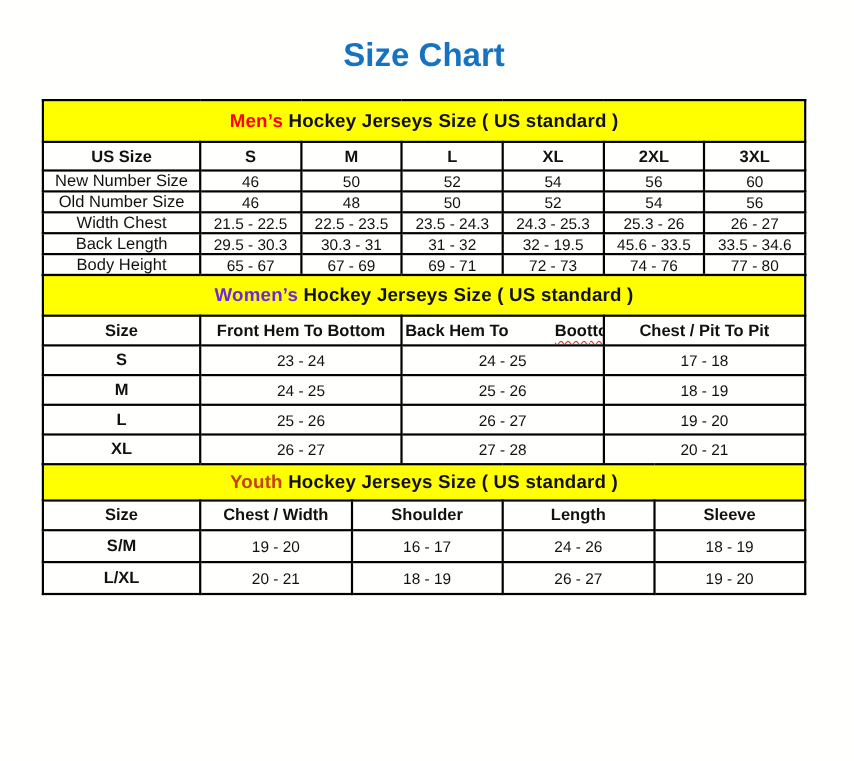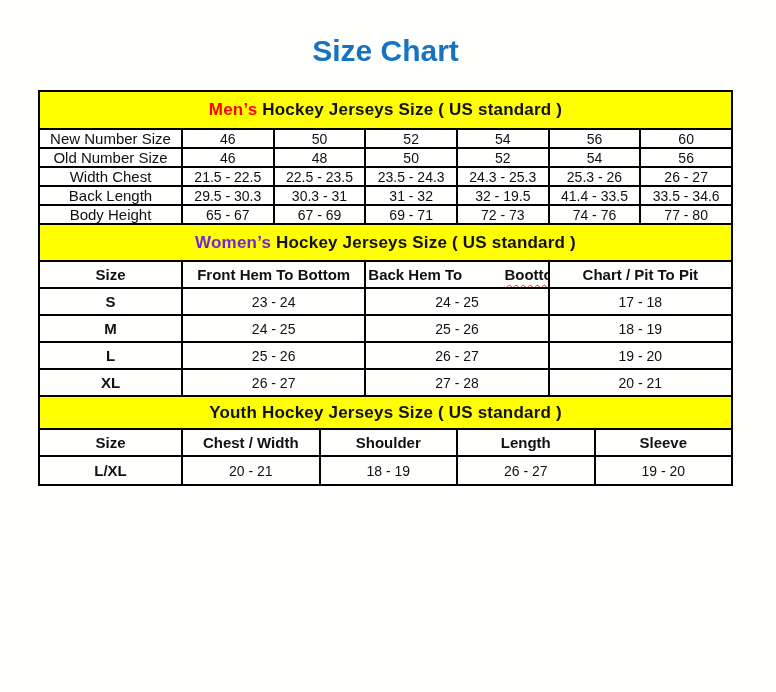--- a/index.html
+++ b/index.html
@@ -90,20 +90,29 @@
           <col>
           <col>
           <col>
           <col>
           <col>
         </colgroup>
         <tbody>
           <tr class="band-row">
             <td colspan="7" class="band" style="background: rgb(255, 255, 0);"><span style="color: rgb(255, 0, 0);">Men’s</span><span> Hockey Jerseys Size ( US standard )</span></td>
           </tr>
+          <tr class="hdr-row">
+            <th class="col-h">US Size</th>
+            <th class="col-h">S</th>
+            <th class="col-h">M</th>
+            <th class="col-h">L</th>
+            <th class="col-h">XL</th>
+            <th class="col-h">2XL</th>
+            <th class="col-h">3XL</th>
+          </tr>
           <tr class="data-row">
             <td class="row-label">New Number Size</td>
             <td class="val">46</td>
             <td class="val">50</td>
             <td class="val">52</td>
             <td class="val">54</td>
             <td class="val">56</td>
             <td class="val">60</td>
           </tr>
           <tr class="data-row">
@@ -123,21 +132,21 @@
             <td class="val">24.3 - 25.3</td>
             <td class="val">25.3 - 26</td>
             <td class="val">26 - 27</td>
           </tr>
           <tr class="data-row">
             <td class="row-label">Back Length</td>
             <td class="val">29.5 - 30.3</td>
             <td class="val">30.3 - 31</td>
             <td class="val">31 - 32</td>
             <td class="val">32 - 19.5</td>
-            <td class="val">41.4 - 33.5</td>
+            <td class="val">45.6 - 33.5</td>
             <td class="val">33.5 - 34.6</td>
           </tr>
           <tr class="data-row">
             <td class="row-label">Body Height</td>
             <td class="val">65 - 67</td>
             <td class="val">67 - 69</td>
             <td class="val">69 - 71</td>
             <td class="val">72 - 73</td>
             <td class="val">74 - 76</td>
             <td class="val">77 - 80</td>
@@ -152,21 +161,21 @@
           <col>
         </colgroup>
         <tbody>
           <tr class="band-row">
             <td colspan="4" class="band" style="background: rgb(255, 255, 0);"><span style="color: #6d28d9;">Women’s</span><span> Hockey Jerseys Size ( US standard )</span></td>
           </tr>
           <tr class="hdr-row">
             <th class="col-h">Size</th>
             <th class="col-h">Front Hem To Bottom</th>
             <th class="col-h">Back Hem To <span class="misspelled" style="text-decoration-color: rgb(211, 58, 46); margin-left: 38px;">Boottom</span></th>
-            <th class="col-h">Chart / Pit To Pit</th>
+            <th class="col-h">Chest / Pit To Pit</th>
           </tr>
           <tr class="data-row">
             <td class="row-label">S</td>
             <td class="val">23 - 24</td>
             <td class="val">24 - 25</td>
             <td class="val">17 - 18</td>
           </tr>
           <tr class="data-row">
             <td class="row-label">M</td>
             <td class="val">24 - 25</td>
@@ -190,30 +199,37 @@
       <table class="size-table tbl-youth">
         <colgroup>
           <col class="first-col">
           <col>
           <col>
           <col>
           <col>
         </colgroup>
         <tbody>
           <tr class="band-row">
-            <td colspan="5" class="band" style="background: rgb(255, 255, 0);"><span style="color: #0f172a;">Youth</span><span> Hockey Jerseys Size ( US standard )</span></td>
+            <td colspan="5" class="band" style="background: rgb(255, 255, 0);"><span style="color: #c2410c;">Youth</span><span> Hockey Jerseys Size ( US standard )</span></td>
           </tr>
           <tr class="hdr-row">
             <th class="col-h">Size</th>
             <th class="col-h">Chest / Width</th>
             <th class="col-h">Shoulder</th>
             <th class="col-h">Length</th>
             <th class="col-h">Sleeve</th>
           </tr>
           <tr class="data-row">
+            <td class="row-label">S/M</td>
+            <td class="val">19 - 20</td>
+            <td class="val">16 - 17</td>
+            <td class="val">24 - 26</td>
+            <td class="val">18 - 19</td>
+          </tr>
+          <tr class="data-row">
             <td class="row-label">L/XL</td>
             <td class="val">20 - 21</td>
             <td class="val">18 - 19</td>
             <td class="val">26 - 27</td>
             <td class="val">19 - 20</td>
           </tr>
         </tbody>
       </table>
     </div>
 </div>

